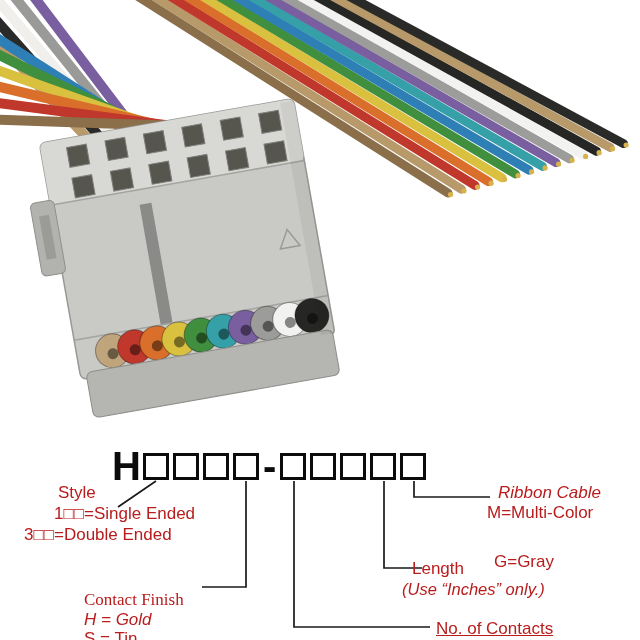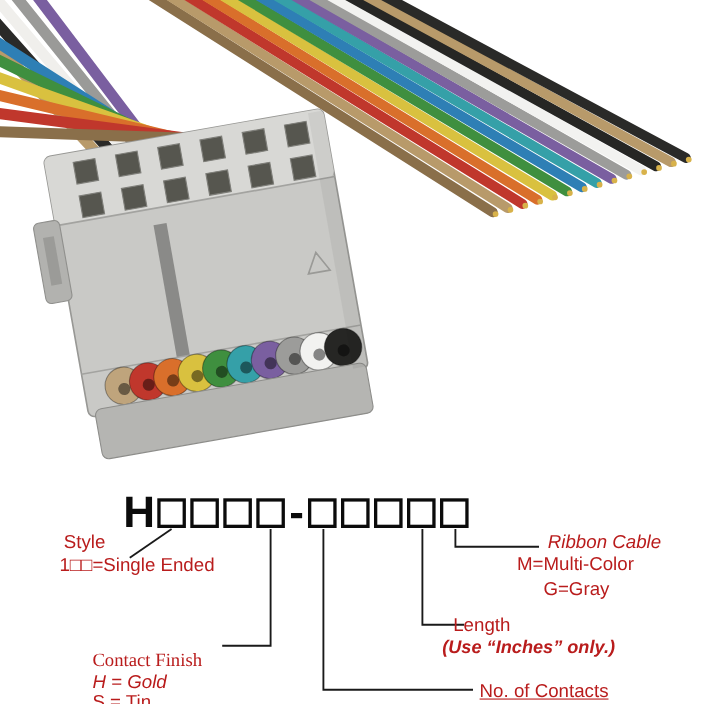--- a/index.html
+++ b/index.html
@@ -18,21 +18,21 @@
     display: flex; align-items: center;
     font-weight: bold; font-size: 40px; line-height: 1.1; color: #0b0b0b;
     white-space: nowrap;
   }
   .pn .box {
     width: 26px; height: 27px; border: 3.5px solid #0b0b0b;
     margin: 0 2px; background: #fff; display: inline-block;
   }
   .pn .sep { margin: 0 2px; }
   .label { position: absolute; font-size: 17px; line-height: 1.15; color: #b91c1c; white-space: nowrap; }
-  .label.bold-italic { font-weight: bold; font-style: italic; font-size: 16.5px; }
+  .label.bold-italic { font-weight: normal; font-style: italic; font-size: 16.5px; }
 </style>
 </head>
 <body>
 
 <div class="stage">
 
   <svg id="photo-svg" class="photo-svg" viewBox="0 0 640 445">
     <g id="left-cable">
         <line x1="-55" y1="-15" x2="100" y2="152" stroke="#b89a6a" stroke-width="10" stroke-linecap="round"></line>
         <line x1="-35" y1="-15" x2="111" y2="149.5" stroke="#2a2a28" stroke-width="10" stroke-linecap="round"></line>
@@ -143,24 +143,25 @@
     <span class="sep">-</span>
     <span class="box"></span>
     <span class="box"></span>
     <span class="box"></span>
     <span class="box"></span>
     <span class="box"></span>
   </div>
 
   <div class="label" style="left:58px; top:483px;">Style</div>
   <div class="label" style="left:24px; top:504px;margin-left:30px;">1□□=Single Ended</div>
+  <div class="label" style="left:24px; top:525px;">3□□=Double Ended</div>
 
   <div class="label" style="left:498px; top:483px;font-style:italic;">Ribbon Cable</div>
-  <div class="label" style="left:470px; top:503px;text-align:right;">M=Multi-Color</div>
-  <div class="label" style="left:494px; top:526px;text-align:center;">G=Gray</div>
+  <div class="label" style="left:487px; top:503px;text-align:right;">M=Multi-Color</div>
+  <div class="label" style="left:494px; top:552px;text-align:center;">G=Gray</div>
 
   <div class="label" style="left:412px; top:559px;">Length</div>
   <div class="label bold-italic" style="left:402px; top:580px;">(Use “Inches” only.)</div>
 
   <div class="label" style="left:84px; top:590px;font-family:Liberation Serif, serif;">Contact Finish</div>
   <div class="label" style="left:84px; top:610px;font-style:italic;">H = Gold</div>
   <div class="label" style="left:84px; top:629px;">S = Tin</div>
 
   <div class="label" style="left:436px; top:619px;text-decoration:underline;">No. of Contacts</div>
 </div>

